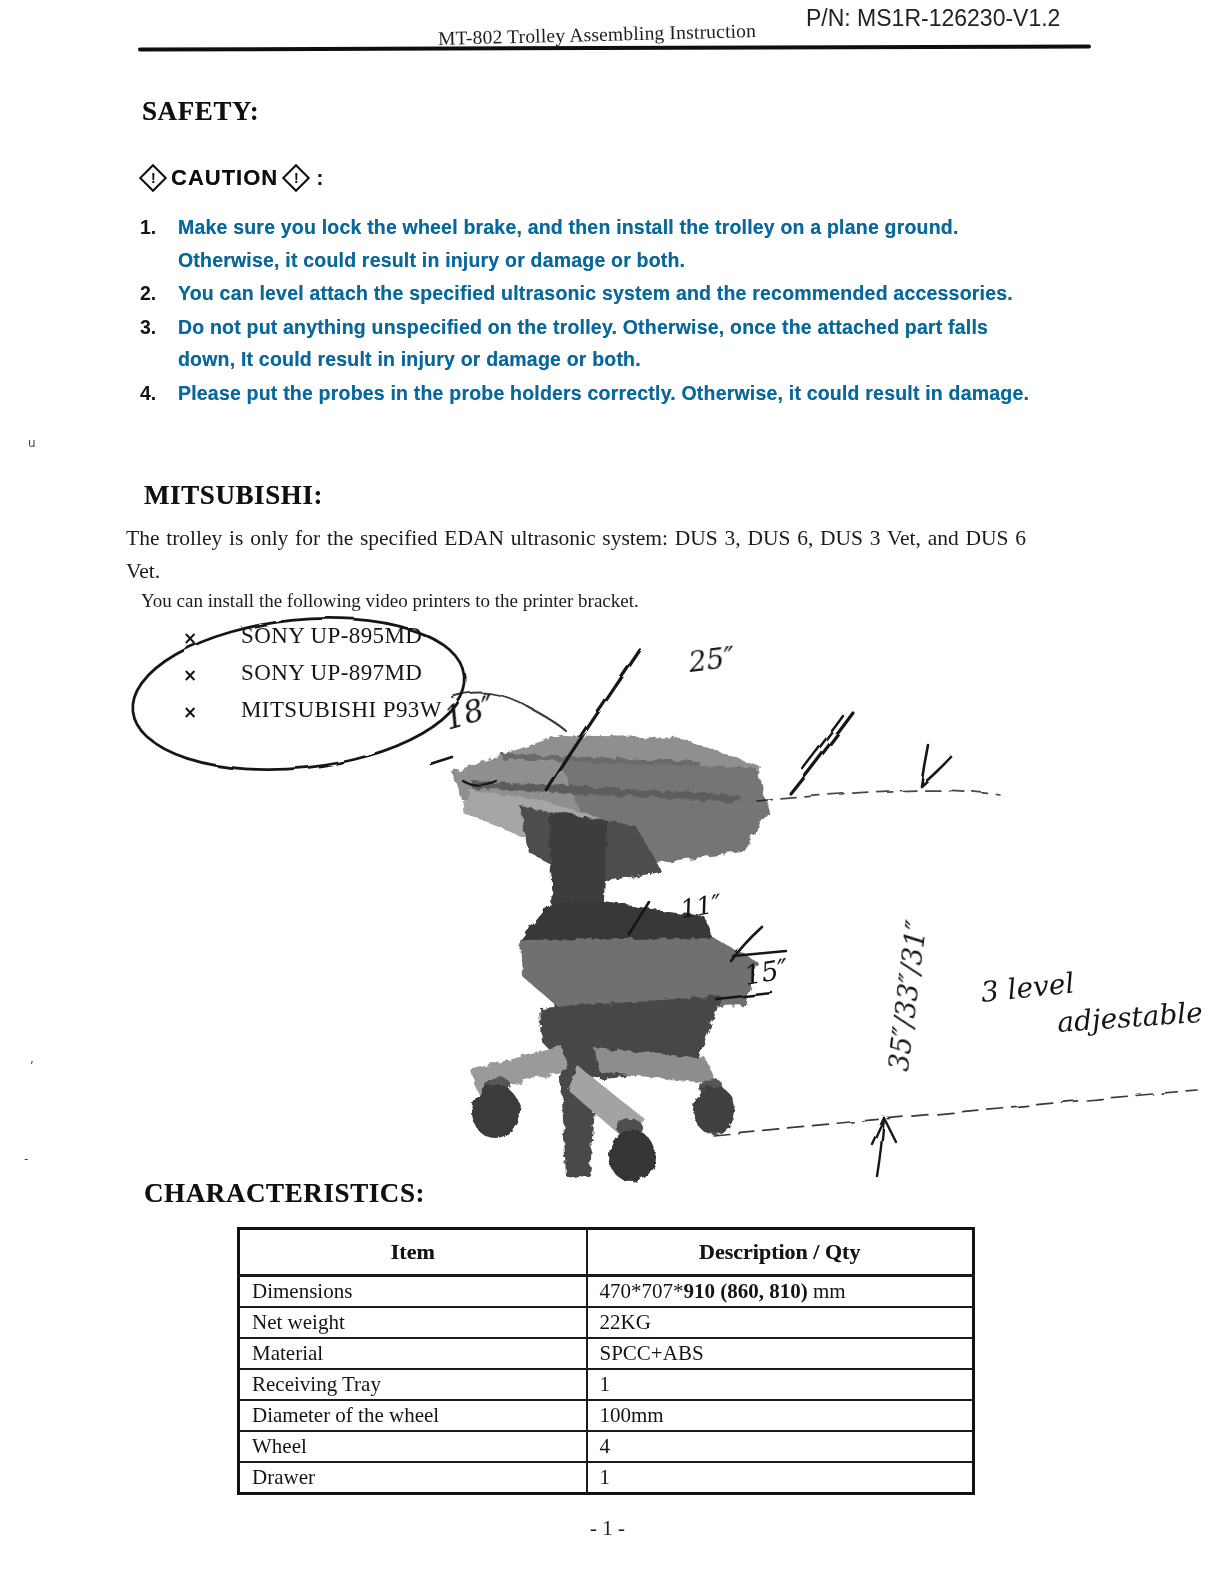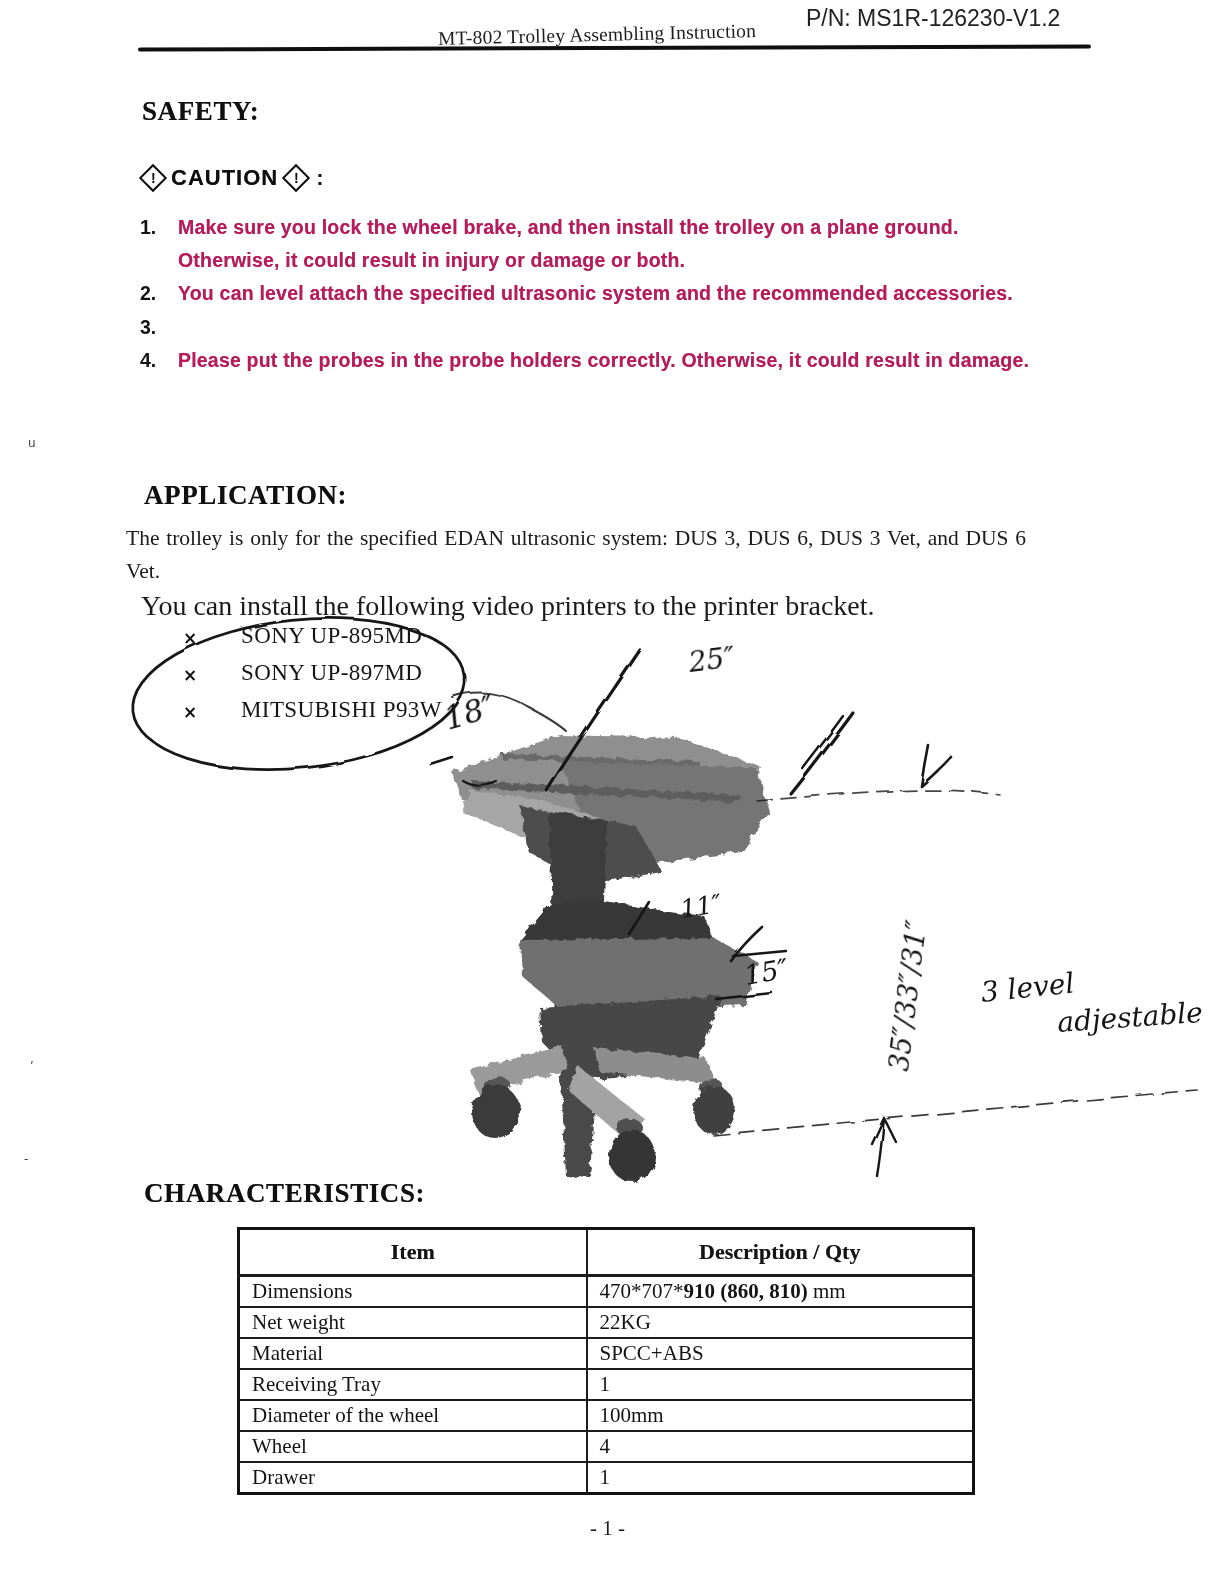--- a/index.html
+++ b/index.html
@@ -20,24 +20,24 @@
   
   .caution-row{left:138px;top:158px;display:flex;align-items:center;gap:3px;height:40px;}
   .diamond{width:16px;height:16px;border:2.8px solid #0d0d0d;transform:rotate(45deg);display:inline-flex;align-items:center;justify-content:center;flex:0 0 auto;margin:0 5px;}
   .diamond span{transform:rotate(-45deg);font:700 14px/1 "Liberation Sans",sans-serif;color:#0d0d0d;}
   .caution-label{font:700 22px "Liberation Sans",sans-serif;letter-spacing:1px;color:#0e0e0e;text-shadow:0 0 .5px rgba(0,0,0,.6);}
   .caution-colon{font:700 22px "Liberation Sans",sans-serif;margin-left:2px;}
   
   .safety-list{left:140px;top:211px;width:960px;display:flex;flex-direction:column;gap:1px;}
   .s-item{display:flex;}
   .s-num{flex:0 0 38px;font:700 19.5px/32.5px "Liberation Sans",sans-serif;color:#141414;}
-  .s-text{width:858px;font:700 19.5px/32.5px "Liberation Sans",sans-serif;letter-spacing:.2px;color:#be185d;text-shadow:0 0 .5px rgba(0,0,0,.45);}
+  .s-text{width:858px;font:700 19.5px/32.5px "Liberation Sans",sans-serif;letter-spacing:.2px;color:#0369a1;text-shadow:0 0 .5px rgba(0,0,0,.45);}
   
   .app-intro{left:126px;top:522px;width:900px;font-size:21.5px;line-height:33px;text-align:justify;color:#1b1b1b;}
-  .printers-intro{left:141px;top:590px;width:900px;font-size:28px;color:#1b1b1b;}
+  .printers-intro{left:141px;top:590px;width:900px;font-size:19px;color:#1b1b1b;}
   .printer-list{left:183px;top:621px;width:420px;}
   .printer-row{position:relative;height:37px;}
   .printer-bullet{position:absolute;left:0;top:7px;font:700 17px "DejaVu Sans",sans-serif;color:#111;}
   .printer-name{position:absolute;left:58px;top:2px;font-size:23px;letter-spacing:.4px;color:#151515;}
   
   .char-table{left:237px;top:1227px;width:738px;border-collapse:collapse;table-layout:fixed;}
   .char-table th,.char-table td{border:2.6px solid #1b1b1b;font-family:"Liberation Serif",serif;color:#141414;}
   .char-table{border:3.5px solid #121212;}
   .char-table th{height:42px;font-size:22px;font-weight:700;text-align:center;text-shadow:0 0 .5px rgba(0,0,0,.5);border-bottom-width:3.2px;}
   .char-table td{height:27px;font-size:21px;padding:1px 4px 1px 12px;}
@@ -77,28 +77,29 @@
     <div class="s-item">
       <span class="s-num">1.</span>
       <span class="s-text">Make sure you lock the wheel brake, and then install the trolley on a plane ground. Otherwise, it could result in injury or damage or both.</span>
     </div>
     <div class="s-item">
       <span class="s-num">2.</span>
       <span class="s-text">You can level attach the specified ultrasonic system and the recommended accessories.</span>
     </div>
     <div class="s-item">
       <span class="s-num">3.</span>
+      <span class="s-text">Do not put anything unspecified on the trolley. Otherwise, once the attached part falls down, It could result in injury or damage or both.</span>
     </div>
     <div class="s-item">
       <span class="s-num">4.</span>
       <span class="s-text">Please put the probes in the probe holders correctly. Otherwise, it could result in damage.</span>
     </div>
   </div>
 
-  <div class="abs sec-heading h-application">APPLICATION:</div>
+  <div class="abs sec-heading h-application">MITSUBISHI:</div>
   <div class="abs app-intro">The trolley is only for the specified EDAN ultrasonic system: DUS 3, DUS 6, DUS 3 Vet, and DUS 6 Vet.</div>
   <div class="abs printers-intro">You can install the following video printers to the printer bracket.</div>
 
   <div class="abs printer-list">
     <div class="printer-row">
       <span class="printer-bullet">×</span>
       <span class="printer-name">SONY UP-895MD</span>
     </div>
     <div class="printer-row">
       <span class="printer-bullet">×</span>

